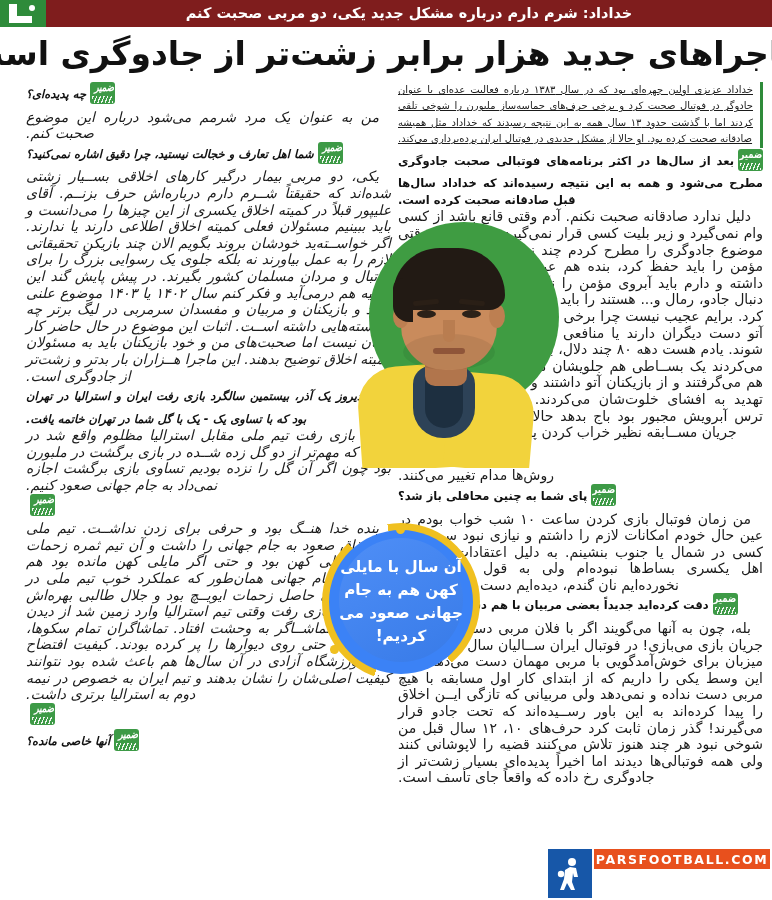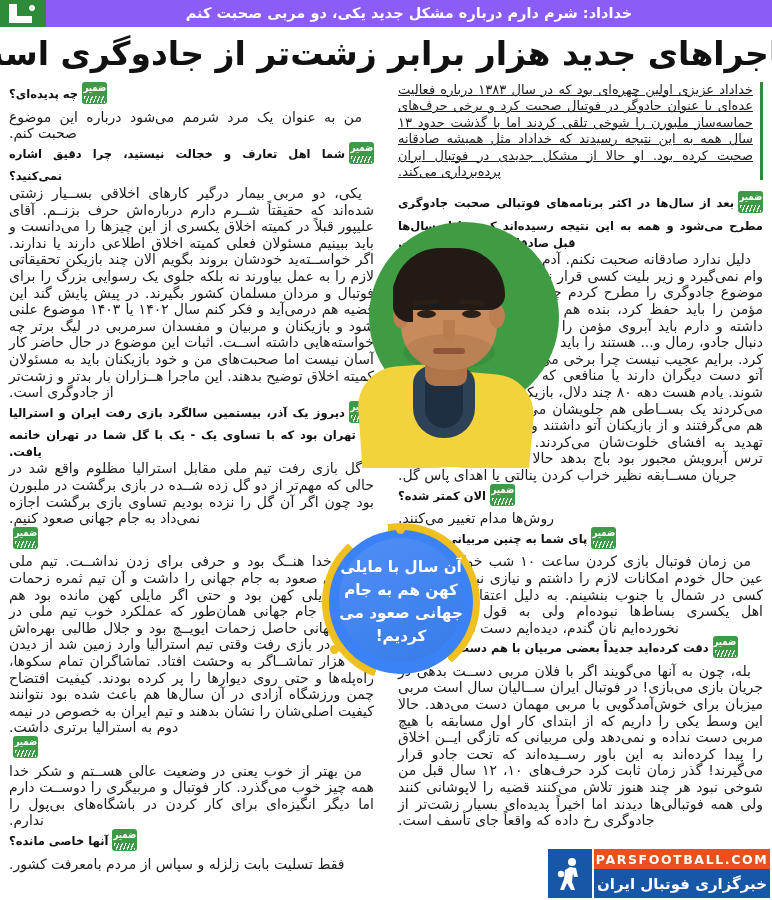--- a/index.html
+++ b/index.html
@@ -15,21 +15,21 @@
     font-family: "DejaVu Sans", "Liberation Sans", sans-serif;
     color: #1a1a1a;
     direction: rtl;
   }
 
   
   .topbar {
     position: absolute;
     top: 0; left: 0; right: 0;
     height: 27px;
-    background: #8b5cf6;
+    background: #7f1d1d;
     display: flex;
     align-items: center;
     justify-content: flex-end;
   }
   .topbar-kicker {
     flex: 1;
     text-align: center;
     color: #ffffff;
     font-size: 14.5px;
     font-weight: bold;
@@ -96,36 +96,36 @@
   }
   .col {
     position: absolute;
     top: 0;
     width: 383px;
     height: 818px;
     padding: 0 9px;
     overflow: hidden;
   }
   .col-right { right: 0; }
-  .col-left  { left: 0; }
+  .col-left  { left: 17px; font-style: italic; }
 
   p {
     margin: 0 0 0 0;
     font-size: 11.4px;
     line-height: 16.6px;
     text-align: justify;
     text-align-last: left;
     color: #1b1b1b;
   }
   p.lead {
-    font-size: 13px;
+    font-size: 10px;
     line-height: 16.4px;
     border-right: 3px solid #2e8b3a;
     padding-right: 7px;
-    margin-bottom: 11px;
+    margin-bottom: 1px;
   }
   p.lead span { text-decoration: underline; text-decoration-thickness: 0.5px; }
   .q {
     font-weight: bold;
     font-size: 11.5px;
     line-height: 16.6px;
     text-align: justify;
     text-align-last: left;
     color: #111111;
   }
@@ -429,41 +429,39 @@
 
   <div class="col col-right">
     <p class="lead">
       <span>خداداد عزیزی اولین چهره‌ای بود که در سال ۱۳۸۳ درباره فعالیت عده‌ای با عنوان جادوگر در فوتبال صحبت کرد و برخی حرف‌های حماسه‌ساز ملبورن را شوخی تلقی کردند اما با گذشت حدود ۱۳ سال همه به این نتیجه رسیدند که خداداد مثل همیشه صادقانه صحبت کرده بود. او حالا از مشکل جدیدی در فوتبال ایران پرده‌برداری می‌کند.</span>
     </p>
     <div id="right-items">
         <p class="q"><span class="badge"><span class="qbadge"></span></span><span>بعد از سال‌ها در اکثر برنامه‌های فوتبالی صحبت جادوگری مطرح می‌شود و همه به این نتیجه رسیده‌اند که خداداد سال‌ها قبل صادقانه صحبت کرده است.</span></p>
         <p class="a">دلیل ندارد صادقانه صحبت نکنم. آدم وقتی قانع باشد از کسی وام نمی‌گیرد و زیر بلیت کسی قرار نمی‌گیرد. یادم هست وقتی موضوع جادوگری را مطرح کردم چند نفر به من گفتند آبروی مؤمن را باید حفظ کرد، بنده هم عرض کردم همواره اعتقاد داشته و دارم باید آبروی مؤمن را نگه داشت ولی افرادی که دنبال جادو، رمال و... هستند را باید از جمع آدم‌های مؤمن خارج کرد. برایم عجیب نیست چرا برخی می‌ترســند حرف بزنند چون آتو دست دیگران دارند یا منافعی که احتمال می‌دهند متضرر شوند. یادم هست دهه ۸۰ چند دلال، بازیکنان را در محافلی جمع می‌کردند یک بســاطی هم جلویشان می‌گذاشتند و پنهانی فیلم هم می‌گرفتند و از بازیکنان آتو داشتند و سر زمان معین آنها را تهدید به افشای خلوت‌شان می‌کردند. بازیکن بدبخت هم از ترس آبرویش مجبور بود باج بدهد حالا یا باج نقدی یا باج در جریان مســابقه نظیر خراب کردن پنالتی یا اهدای پاس گل.</p>
         <p class="q"><span class="badge"><span class="qbadge"></span></span><span>الان کمتر شده؟</span></p>
         <p class="a">روش‌ها مدام تغییر می‌کنند.</p>
-        <p class="q"><span class="badge"><span class="qbadge"></span></span><span>پای شما به چنین مربیانی باز شد؟</span></p>
+        <p class="q"><span class="badge"><span class="qbadge"></span></span><span>پای شما به چنین محافلی باز شد؟</span></p>
         <p class="a">من زمان فوتبال بازی کردن ساعت ۱۰ شب خواب بودم در عین حال خودم امکانات لازم را داشتم و نیازی نبود سر سفره کسی در شمال یا جنوب بنشینم. به دلیل اعتقادات مذهبی‌ام اهل یکسری بساط‌ها نبوده‌ام ولی به قول معروف اگر نخورده‌ایم نان گندم، دیده‌ایم دست مردم (خنده).</p>
         <p class="q"><span class="badge"><span class="qbadge"></span></span><span>دقت کرده‌اید جدیداً بعضی مربیان با هم دست نمی‌دهند؟</span></p>
         <p class="a">بله، چون به آنها می‌گویند اگر با فلان مربی دســت بدهی در جریان بازی می‌بازی! در فوتبال ایران ســالیان سال است مربی میزبان برای خوش‌آمدگویی با مربی مهمان دست می‌دهد. حالا این وسط یکی را داریم که از ابتدای کار اول مسابقه با هیچ مربی دست نداده و نمی‌دهد ولی مربیانی که تازگی ایــن اخلاق را پیدا کرده‌اند به این باور رســیده‌اند که تحت جادو قرار می‌گیرند! گذر زمان ثابت کرد حرف‌های ۱۰، ۱۲ سال قبل من شوخی نبود هر چند هنوز تلاش می‌کنند قضیه را لاپوشانی کنند ولی همه فوتبالی‌ها دیدند اما اخیراً پدیده‌ای بسیار زشت‌تر از جادوگری رخ داده که واقعاً جای تأسف است.</p>
       </div>
   </div>
 
   <div class="col col-left">
     <div id="left-items">
         <p class="q"><span class="badge"><span class="qbadge"></span></span><span>چه پدیده‌ای؟</span></p>
         <p class="a">من به عنوان یک مرد شرمم می‌شود درباره این موضوع صحبت کنم.</p>
         <p class="q"><span class="badge"><span class="qbadge"></span></span><span>شما اهل تعارف و خجالت نیستید، چرا دقیق اشاره نمی‌کنید؟</span></p>
         <p class="a">یکی، دو مربی بیمار درگیر کارهای اخلاقی بســیار زشتی شده‌اند که حقیقتاً شــرم دارم درباره‌اش حرف بزنــم. آقای علیپور قبلاً در کمیته اخلاق یکسری از این چیزها را می‌دانست و باید ببینیم مسئولان فعلی کمیته اخلاق اطلاعی دارند یا ندارند. اگر خواســته‌ید خودشان بروند بگویم الان چند بازیکن تحقیقاتی لازم را به عمل بیاورند نه بلکه جلوی یک رسوایی بزرگ را برای فوتبال و مردان مسلمان کشور بگیرند. در پیش پایش گند این قضیه هم درمی‌آید و فکر کنم سال ۱۴۰۲ یا ۱۴۰۳ موضوع علنی شود و بازیکنان و مربیان و مفسدان سرمربی در لیگ برتر چه خواسته‌هایی داشته اســت. اثبات این موضوع در حال حاضر کار آسان نیست اما صحبت‌های من و خود بازیکنان باید به مسئولان کمیته اخلاق توضیح بدهند. این ماجرا هــزاران بار بدتر و زشت‌تر از جادوگری است.</p>
         <p class="q"><span class="badge"><span class="qbadge"></span></span><span>دیروز یک آذر، بیستمین سالگرد بازی رفت ایران و استرالیا در تهران بود که با تساوی یک - یک با گل شما در تهران خاتمه یافت.</span></p>
         <p class="a">گل بازی رفت تیم ملی مقابل استرالیا مظلوم واقع شد در حالی که مهم‌تر از دو گل زده شــده در بازی برگشت در ملبورن بود چون اگر آن گل را نزده بودیم تساوی بازی برگشت اجازه نمی‌داد به جام جهانی صعود کنیم.</p>
         <p class="q"><span class="badge"><span class="qbadge"></span></span></p>
         <p class="a">بنده خدا هنــگ بود و حرفی برای زدن نداشــت. تیم ملی استحقاق صعود به جام جهانی را داشت و آن تیم ثمره زحمات محمد مایلی کهن بود و حتی اگر مایلی کهن مانده بود هم می‌رفتیم جام جهانی همان‌طور که عملکرد خوب تیم ملی در جــام جهانی حاصل زحمات ایویــچ بود و جلال طالبی بهره‌اش را برد. در بازی رفت وقتی تیم استرالیا وارد زمین شد از دیدن ۱۱۰ هزار تماشــاگر به وحشت افتاد. تماشاگران تمام سکوها، راه‌پله‌ها و حتی روی دیوارها را پر کرده بودند. کیفیت افتضاح چمن ورزشگاه آزادی در آن سال‌ها هم باعث شده بود نتوانند کیفیت اصلی‌شان را نشان بدهند و تیم ایران به خصوص در نیمه دوم به استرالیا برتری داشت.</p>
         <p class="q"><span class="badge"><span class="qbadge"></span></span></p>
-        <p class="a">من بهتر از خوب یعنی در وضعیت عالی هســتم و شکر خدا همه چیز خوب می‌گذرد. کار فوتبال و مربیگری را دوســت دارم اما دیگر انگیزه‌ای برای کار کردن در باشگاه‌های بی‌پول را ندارم.</p>
         <p class="q"><span class="badge"><span class="qbadge"></span></span><span>آنها خاصی مانده؟</span></p>
-        <p class="a">فقط تسلیت بابت زلزله و سپاس از مردم بامعرفت کشور.</p>
       </div>
   </div>
 
 </div>
 
 <div class="photo">
   <div class="greencirc"></div>
   <div class="cutout">
     <div class="pt pt-jacket-l"></div>
     <div class="pt pt-jacket-r"></div>
@@ -490,21 +488,20 @@
   <div class="med-body">
     <div class="med-text">آن سال با مایلی کهن هم به جام جهانی صعود می کردیم!</div>
   </div>
   <div class="med-dot top"></div>
   <div class="med-dot bl"></div>
 </div>
 
 <div class="watermark">
   <div class="wm-left">
     <div class="wm-url">PARSFOOTBALL.COM</div>
-    <div class="wm-name">خبرگزاری فوتبال ایران</div>
   </div>
   <div class="wm-logo">
     <svg class="wm-player" width="26" height="34" viewBox="0 0 26 34">
       <circle cx="15" cy="5" r="4" fill="#ffffff"></circle>
       <path d="M13 10 L19 11 L21 20 L17 20 L16 16 L15 25 L18 33 L14 33 L10 26 L7 33 L3 33 L7 22 L8 13 Z" fill="#ffffff"></path>
       <circle cx="4" cy="17" r="3.2" fill="#ffffff"></circle>
     </svg>
   </div>
 </div>
 

